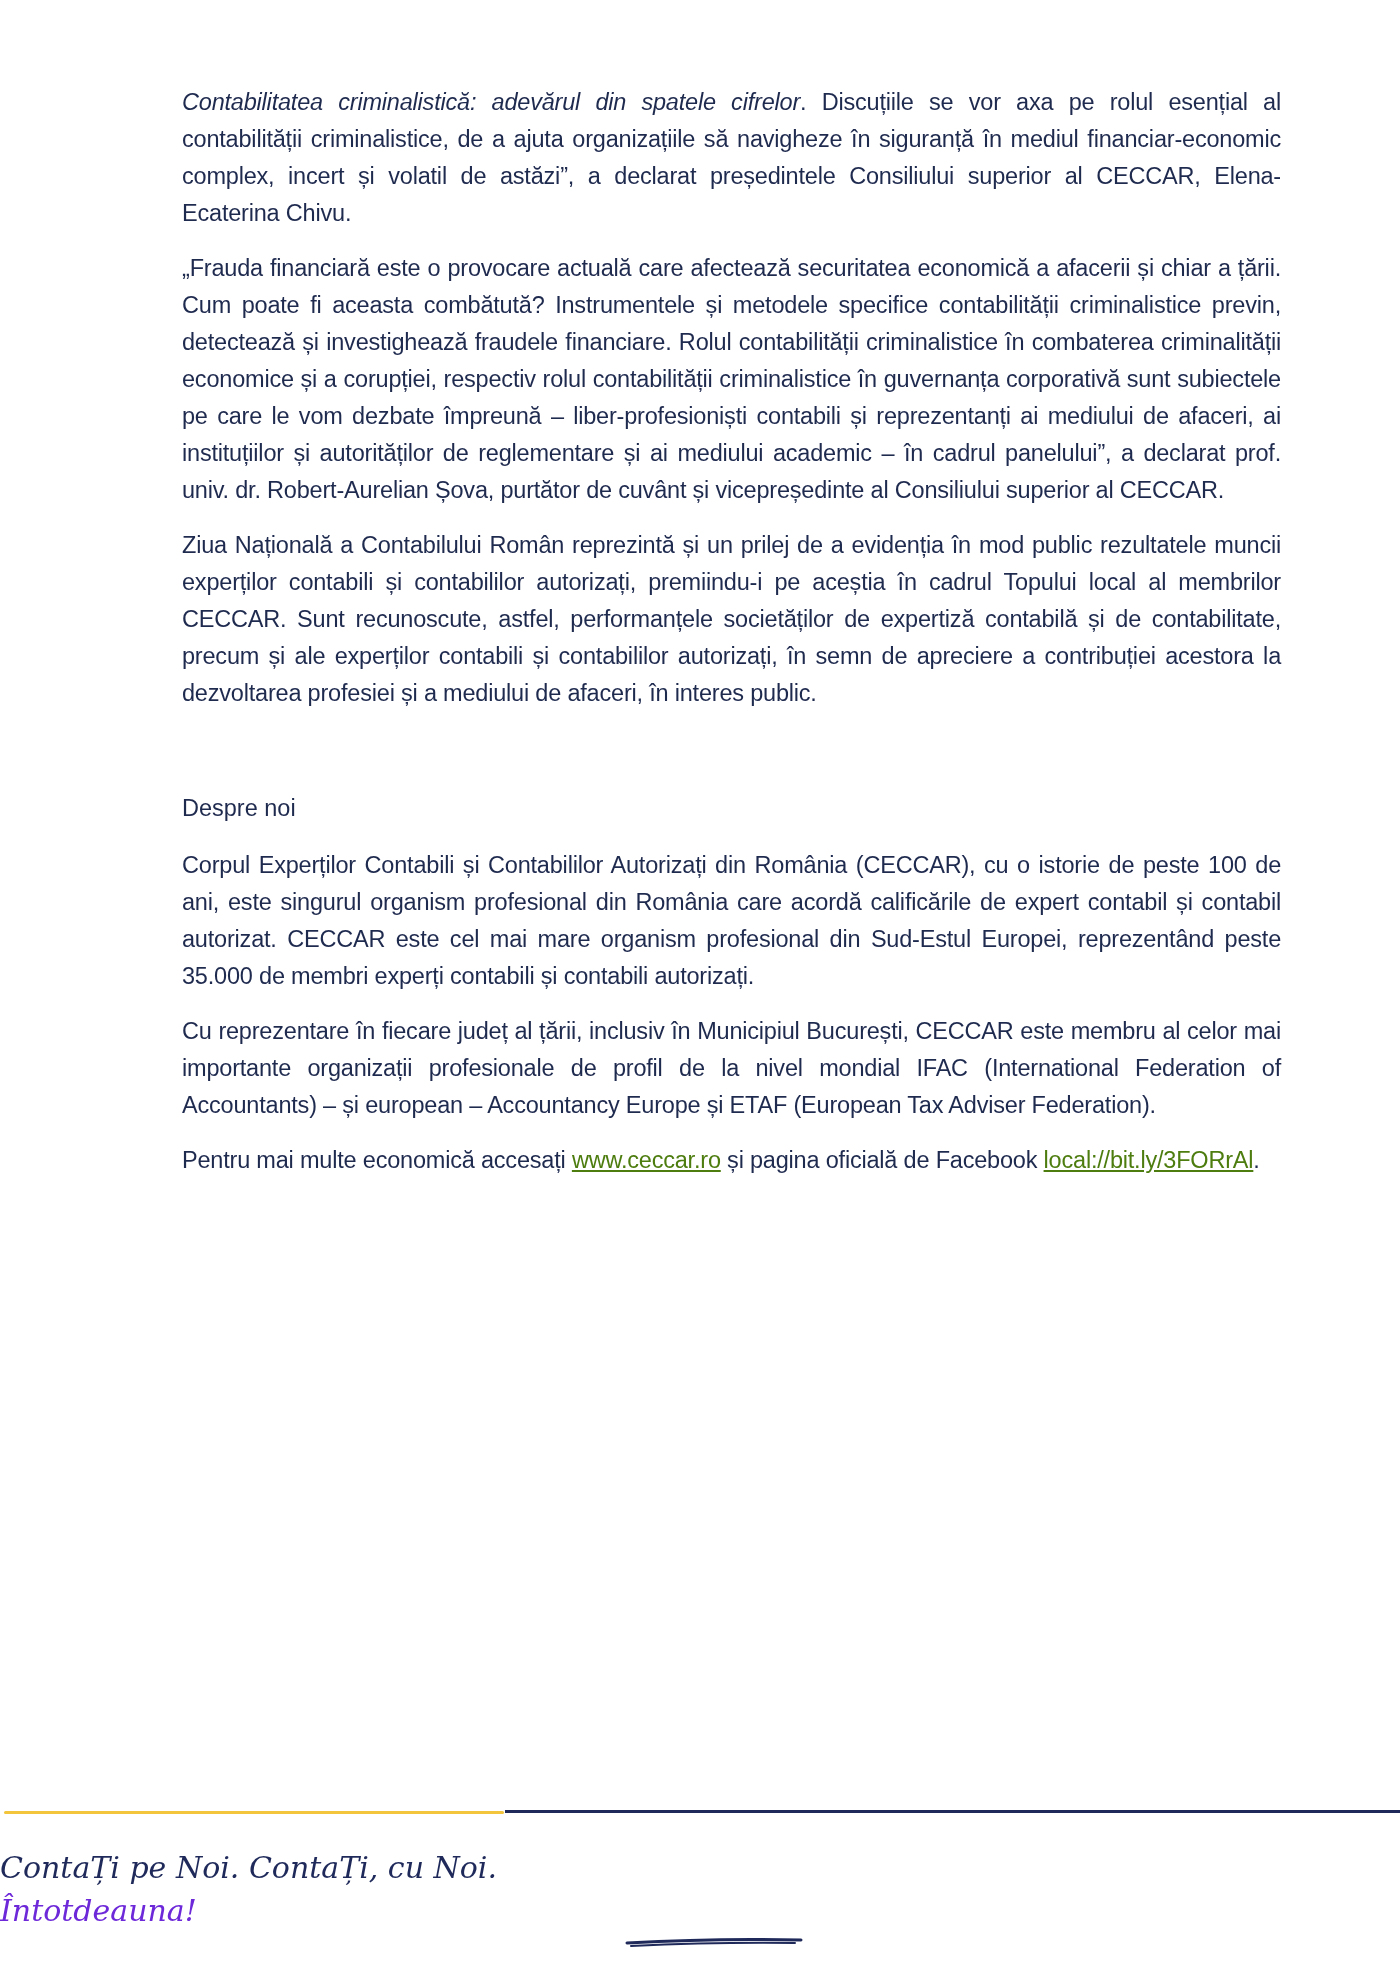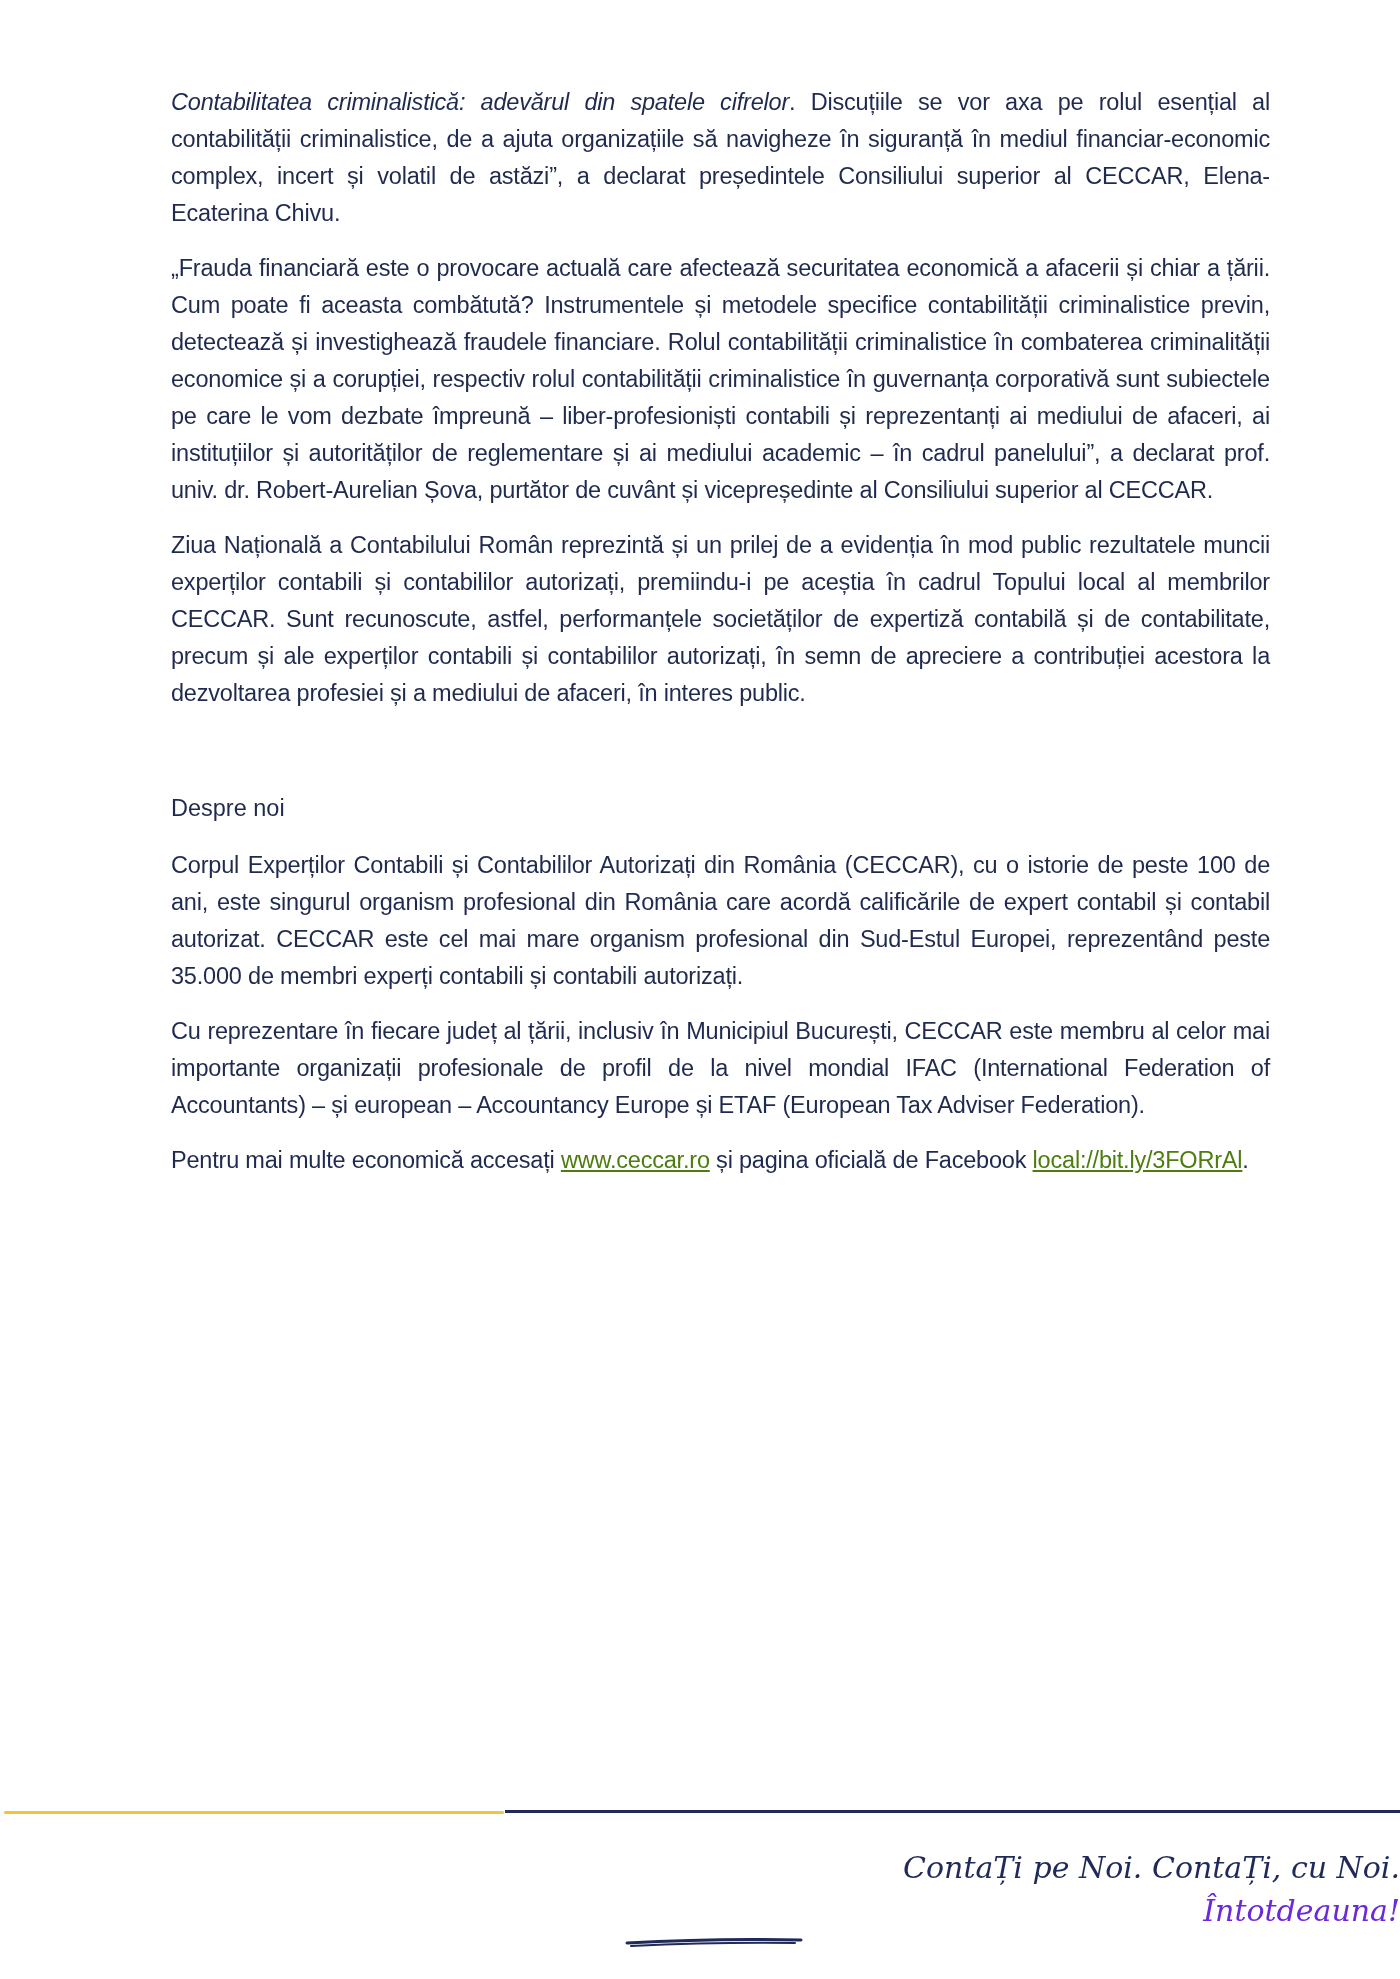--- a/index.html
+++ b/index.html
@@ -2,21 +2,21 @@
 <html><head>
 <meta charset="utf-8">
 <style>
   html, body { margin: 0; padding: 0; background: #ffffff; }
   body {
     width: 1400px; height: 1979px; position: relative; overflow: hidden;
     font-family: "Liberation Sans", sans-serif;
     color: #1f2a4f;
   }
   .content {
-    position: absolute; left: 171px; top: 84px; width: 1099px;
+    position: absolute; left: 182px; top: 84px; width: 1099px;
   }
   p {
     margin: 0 0 18px 0;
     font-size: 23.5px;
     line-height: 37px;
     text-align: justify;
     text-align-last: left;
     letter-spacing: -0.2px;
   }
   em { font-style: italic; }
@@ -33,21 +33,21 @@
   }
   .rule .yellow {
     position: absolute; left: 4px; top: 1px; width: 500px; height: 3px;
     background: #f2c53d; border-radius: 2px;
   }
   .rule .navy {
     position: absolute; left: 505px; top: 0px; width: 895px; height: 3px;
     background: #1f2a5a;
   }
   .tagline {
-    position: absolute; left: 0; width: 1400px; text-align: right;
+    position: absolute; left: 0; width: 1400px; text-align: left;
     font-family: "DejaVu Serif", serif; font-style: italic;
   }
   .tagline-1 { top: 1850px; font-size: 30px; color: #1f2a5a; }
   .tagline-2 { top: 1893px; font-size: 30px; color: #6d28d9; }
   .swoosh { position: absolute; left: 625px; top: 1935px; }
 </style>
 </head>
 <body>
 
 <div class="content">

